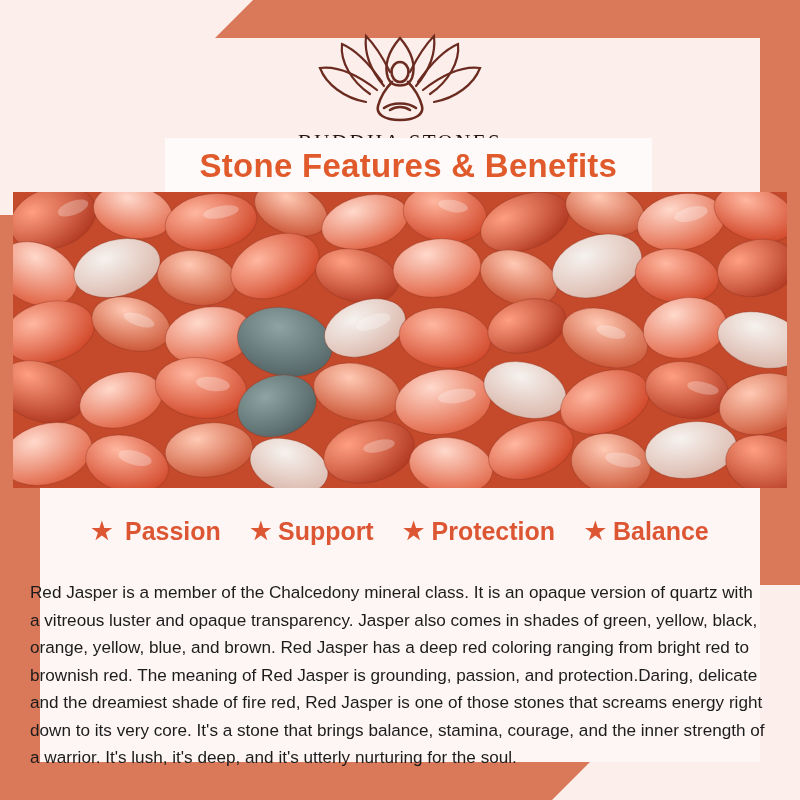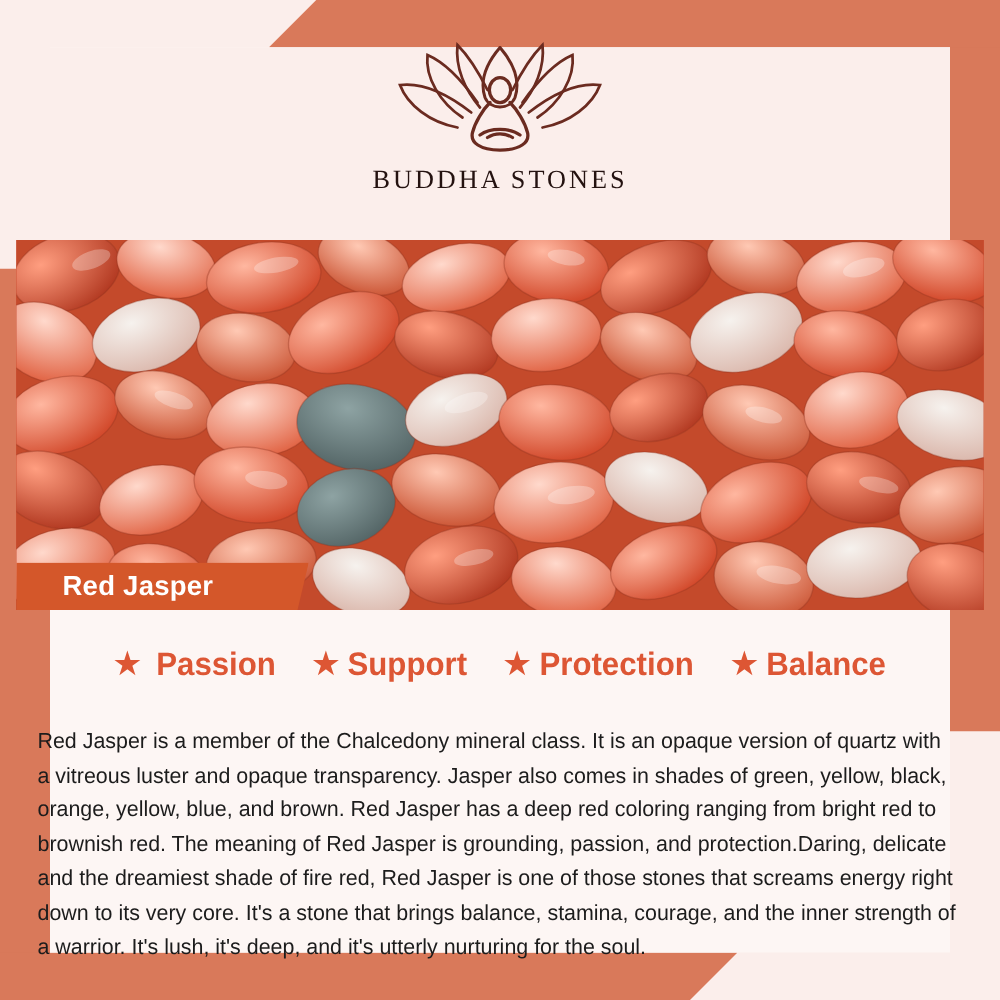--- a/index.html
+++ b/index.html
@@ -138,20 +138,23 @@
           <path d="M78 50 C72 56 66 66 64 74 C62 82 70 88 86 88 C102 88 110 82 108 74 C106 66 100 56 94 50"></path>
 
           <path d="M70 76 C78 70 94 70 102 76"></path>
           <path d="M76 78 C82 74 90 74 96 78"></path>
         </g>
       </svg>
     </span>
     <div class="logo-word">BUDDHA STONES</div>
   </div>
 
+  <div class="title-plate">
+    <span class="title-text">Stone Features &amp; Benefits</span>
+  </div>
 
   <div class="photo">
     <svg viewBox="0 0 774 296" preserveAspectRatio="none" aria-hidden="true">
       <defs>
         <radialGradient id="s1" cx="35%" cy="30%" r="75%">
           <stop offset="0%" stop-color="#ffb7a0"></stop>
             <stop offset="100%" stop-color="#d2482a"></stop>
         </radialGradient>
         <radialGradient id="s2" cx="40%" cy="25%" r="80%">
           <stop offset="0%" stop-color="#ffd9cc"></stop>
@@ -242,23 +245,20 @@
         <ellipse cx="200" cy="192" rx="17" ry="7" transform="rotate(8 200 192)"></ellipse>
         <ellipse cx="444" cy="204" rx="19" ry="7" transform="rotate(-8 444 204)"></ellipse>
         <ellipse cx="690" cy="196" rx="16" ry="6" transform="rotate(12 690 196)"></ellipse>
         <ellipse cx="122" cy="266" rx="17" ry="7" transform="rotate(14 122 266)"></ellipse>
         <ellipse cx="366" cy="254" rx="16" ry="6" transform="rotate(-12 366 254)"></ellipse>
         <ellipse cx="610" cy="268" rx="18" ry="7" transform="rotate(10 610 268)"></ellipse>
       </g>
     </svg>
   </div>
 
-  <div class="name-banner">
-    <span class="name-text">Red Jasper</span>
-  </div>
 
   <div class="benefits">
     <div class="benefit first">
       <span class="star">★</span>
       <span class="benefit-label">Passion</span>
     </div>
     <div class="benefit">
       <span class="star">★</span>
       <span class="benefit-label">Support</span>
     </div>

